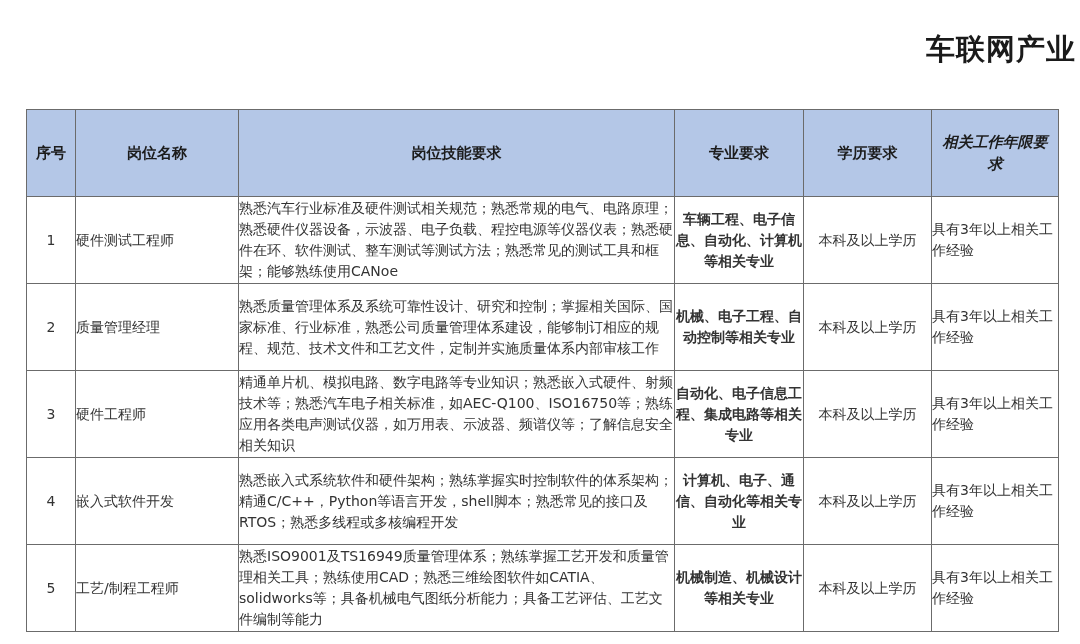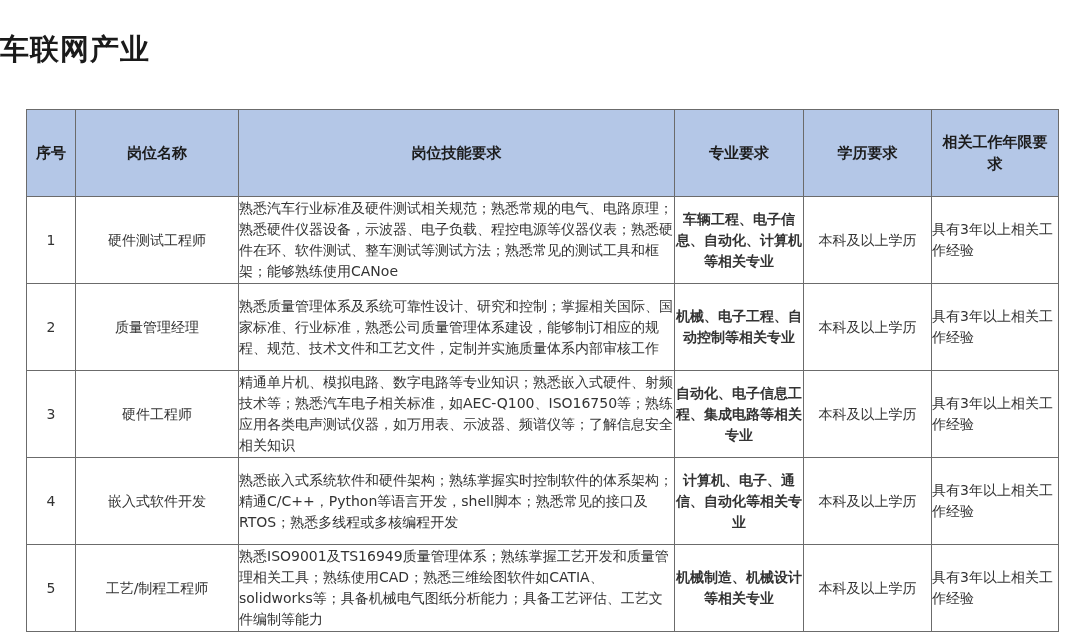--- a/index.html
+++ b/index.html
@@ -13,21 +13,21 @@
       position: relative;
       overflow: hidden;
       font-family: "DejaVu Sans", "Liberation Sans", sans-serif;
       color: #222;
     }
     .page-title {
       position: absolute;
       left: 0;
       top: 30px;
       width: 1076px;
-      text-align: left;
+      text-align: right;
       font-size: 29px;
       font-weight: bold;
       color: #1a1a1a;
       letter-spacing: 1px;
     }
     table.jobs {
       position: absolute;
       left: 26px;
       top: 109px;
       border-collapse: collapse;
@@ -48,32 +48,32 @@
       height: 86px;
       line-height: 22px;
     }
     table.jobs td {
       font-size: 14px;
       color: #333;
       line-height: 21px;
     }
     table.jobs tr.row td { height: 86px; }
     td.c-seq { text-align: center; }
-    td.c-name { text-align: center; }
+    td.c-name { text-align: left; }
     td.c-skill { text-align: left; padding: 2px 2px 2px 4px; margin-top: 8px; }
     td.c-major { text-align: center; padding: 0 3px 0 4px; font-weight: bold; }
     td.c-edu { text-align: center; padding: 0 3px 0 4px; }
     td.c-exp { text-align: left; padding: 0 3px 0 4px; margin-left: 24px; }
     col.w1 { width: 49px; }
     col.w2 { width: 163px; }
     col.w3 { width: 436px; }
     col.w4 { width: 129px; }
     col.w5 { width: 128px; }
     col.w6 { width: 127px; }
-    .hdr-wrap { display: inline-block; padding: 0 4px; }
+    .hdr-wrap { display: inline-block; padding: 0 4px; font-style: italic; }
   </style>
 </head>
 <body>
 
 <div class="page-title">车联网产业</div>
 
 <table class="jobs">
   <colgroup>
     <col class="w1">
       <col class="w2">

